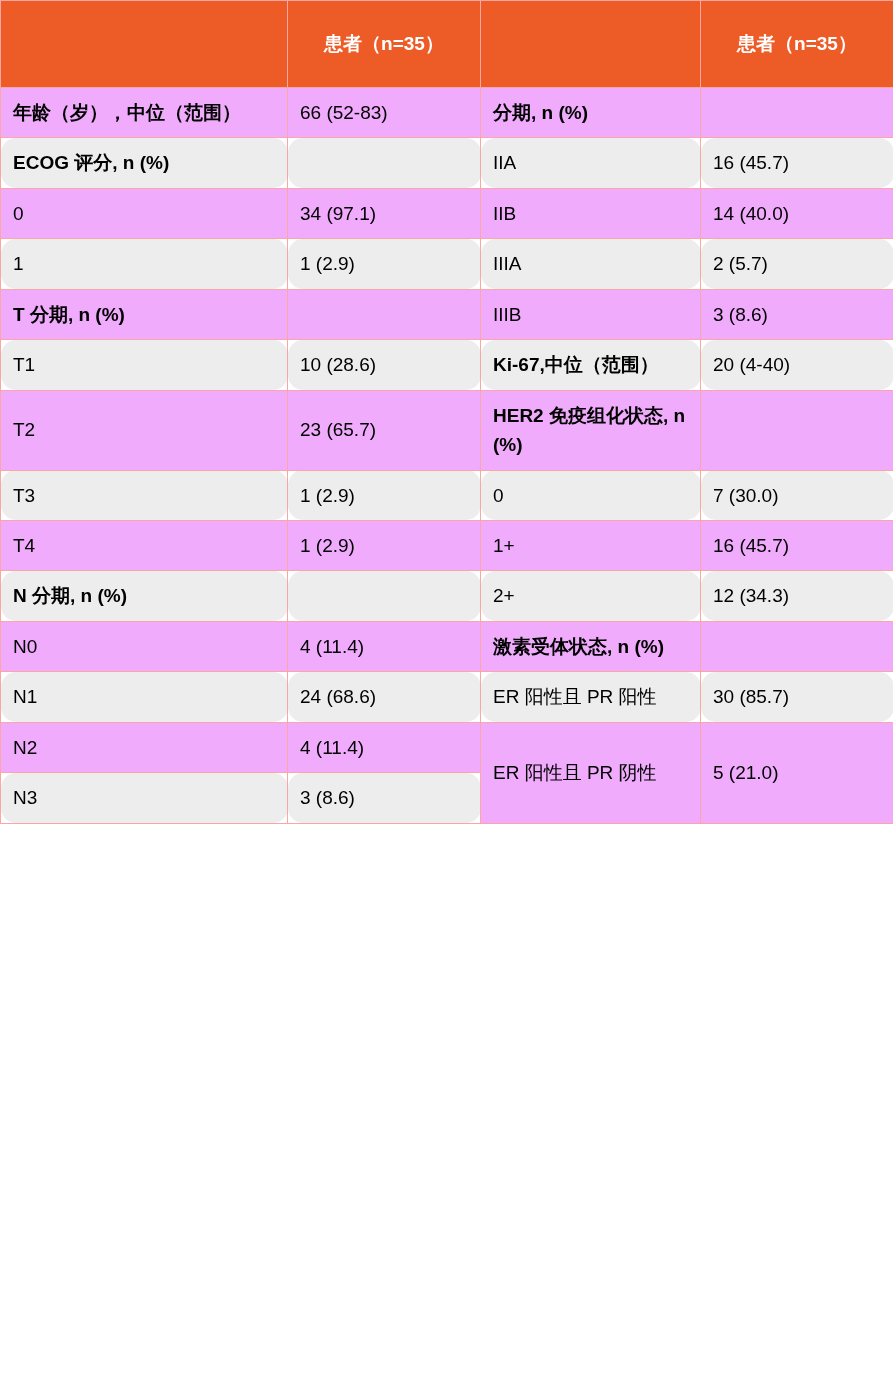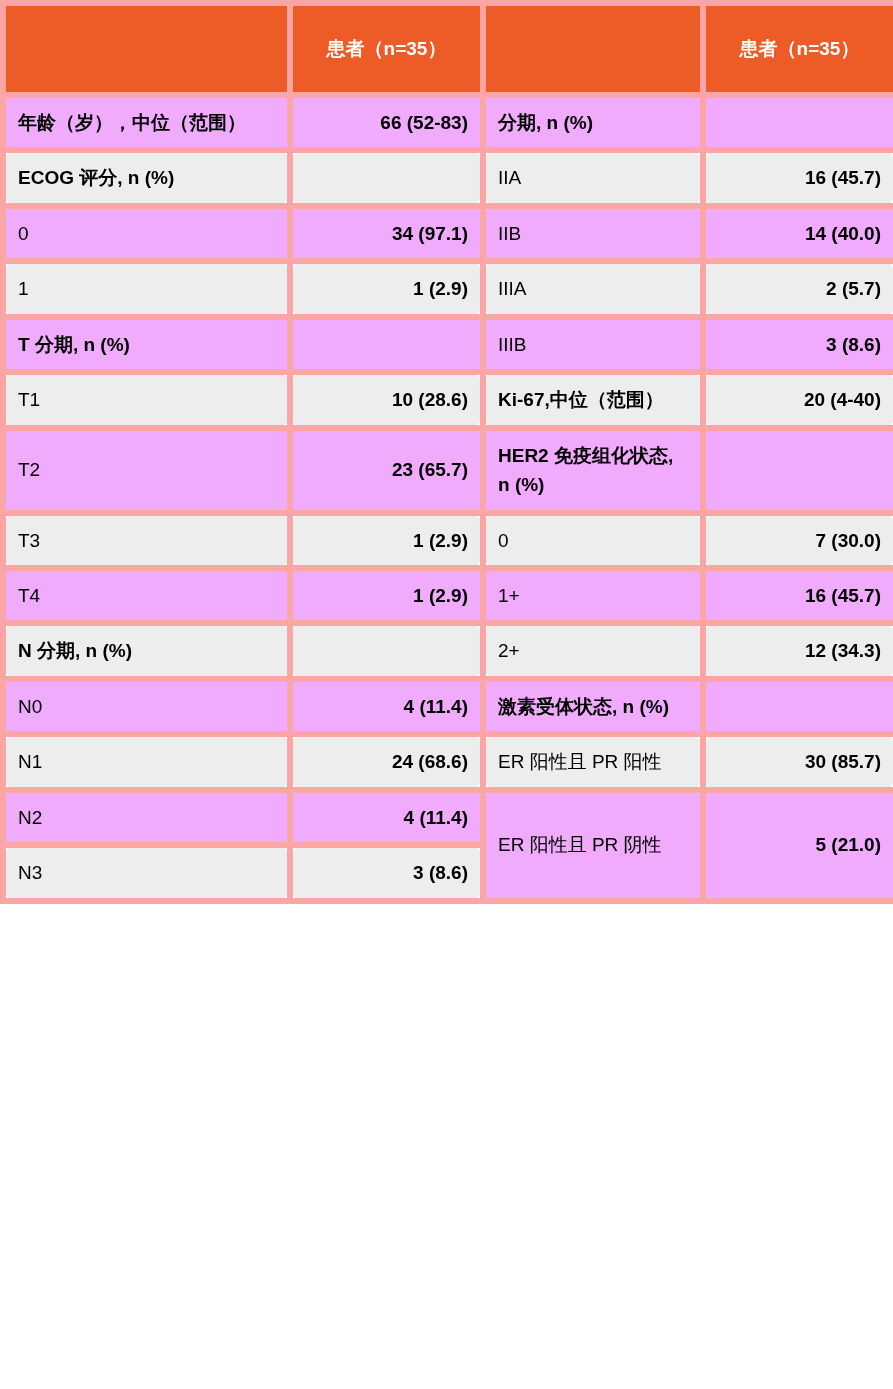--- a/index.html
+++ b/index.html
@@ -16,21 +16,21 @@
     width: 893px;
     table-layout: fixed;
   }
   table.data-table col.c0 { width: 287px; }
   table.data-table col.c1 { width: 193px; }
   table.data-table col.c2 { width: 220px; }
   table.data-table col.c3 { width: 193px; }
 
   table.data-table th,
   table.data-table td {
-    border: 6px solid #fca5a5;
+    border: 1px solid #fca5a5;
     padding: 10px 12px;
     font-size: 19px;
     line-height: 1.55;
     vertical-align: middle;
     word-wrap: break-word;
     margin-top: 16px;
   }
   table.data-table thead th {
     background: #ED5B26;
     color: #ffffff;
@@ -53,22 +53,22 @@
   }
   td.label {
     text-align: left;
     font-weight: bold;
   }
   td.sub {
     text-align: left;
     font-weight: normal;
   }
   td.val {
-    text-align: right;
-    font-weight: bold;
+    text-align: left;
+    font-weight: normal;
   }
 </style>
 </head>
 <body>
 
 <table class="data-table">
   <colgroup>
     <col class="c0">
       <col class="c1">
       <col class="c2">

